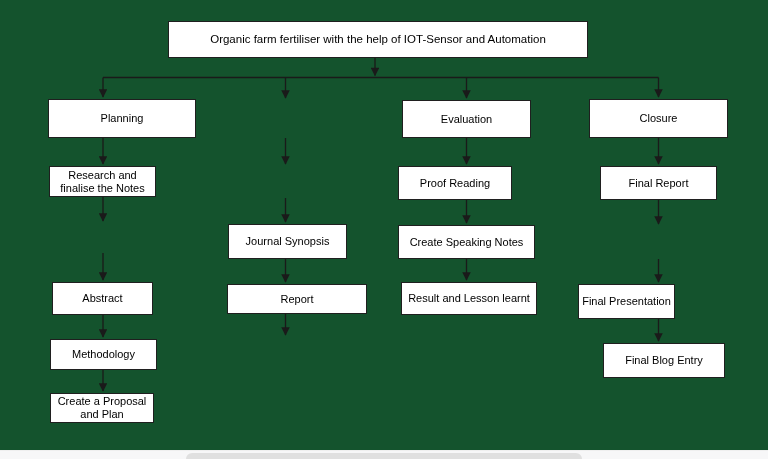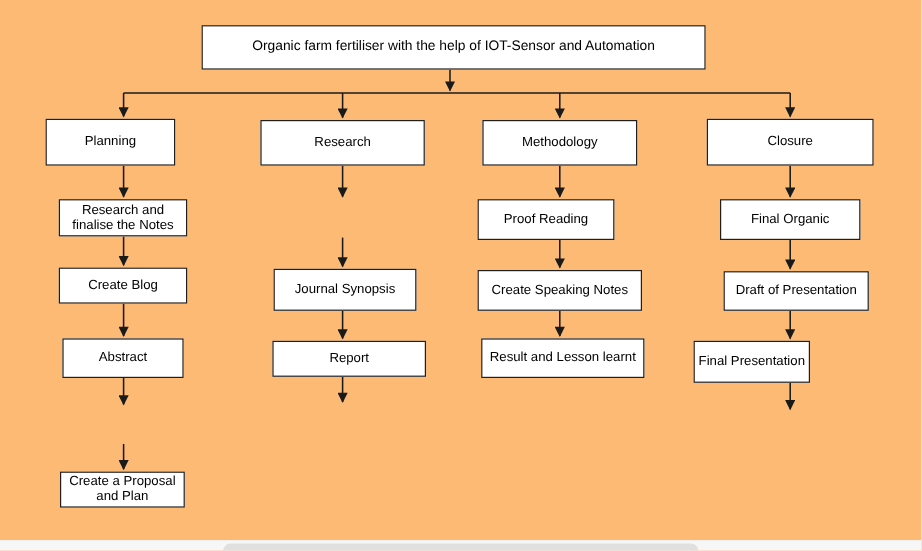--- a/index.html
+++ b/index.html
@@ -1,19 +1,19 @@
 <!DOCTYPE html>
 <html><head>
 <meta charset="utf-8">
 <style>
   html,body{margin:0;padding:0;background:#fff;}
   #canvas{
     position:relative;
     width:768px;height:459px;
-    background:#fdba74;
+    background:#14532d;
     font-family:"Liberation Sans", sans-serif;
     overflow:hidden;
   }
   .node{
     position:absolute;
     box-sizing:border-box;
     background:#ffffff;
     border:1.5px solid #1f1f1f;
     color:#000;
     font-size:11px;
@@ -76,37 +76,36 @@
 
       <line x1="658.5" y1="138" x2="658.5" y2="164" marker-end="url(#arrow)"></line>
       <line x1="658.5" y1="200" x2="658.5" y2="224" marker-end="url(#arrow)"></line>
       <line x1="658.5" y1="259" x2="658.5" y2="282" marker-end="url(#arrow)"></line>
       <line x1="658.5" y1="319" x2="658.5" y2="341" marker-end="url(#arrow)"></line>
     </g>
   </svg>
 
   <div class="node title" style="left:168px;top:21px;width:420px;height:37px">Organic farm fertiliser with the help of IOT-Sensor and Automation</div>
 
-  <div class="node" style="left:38px;top:99px;width:108px;height:39px">Planning</div>
+  <div class="node" style="left:48px;top:99px;width:148px;height:39px">Planning</div>
   <div class="node" style="left:49px;top:166px;width:107px;height:31px">Research and finalise the Notes</div>
-  <div class="node" style="left:49px;top:223px;width:107px;height:30px">Create Blog</div>
   <div class="node" style="left:52px;top:282px;width:101px;height:33px">Abstract</div>
+  <div class="node" style="left:50px;top:339px;width:107px;height:31px">Methodology</div>
   <div class="node" style="left:50px;top:393px;width:104px;height:30px">Create a Proposal and Plan</div>
 
-  <div class="node" style="left:217px;top:100px;width:137px;height:38px">Research</div>
   <div class="node" style="left:228px;top:224px;width:119px;height:35px">Journal Synopsis</div>
-  <div class="node" style="left:227px;top:284px;width:128px;height:30px">Report</div>
+  <div class="node" style="left:227px;top:284px;width:140px;height:30px">Report</div>
 
-  <div class="node" style="left:402px;top:100px;width:129px;height:38px">Methodology</div>
+  <div class="node" style="left:402px;top:100px;width:129px;height:38px">Evaluation</div>
   <div class="node" style="left:398px;top:166px;width:114px;height:34px">Proof Reading</div>
   <div class="node" style="left:398px;top:225px;width:137px;height:34px">Create Speaking Notes</div>
   <div class="node" style="left:401px;top:282px;width:136px;height:33px">Result and Lesson learnt</div>
 
   <div class="node" style="left:589px;top:99px;width:139px;height:39px">Closure</div>
-  <div class="node" style="left:600px;top:166px;width:117px;height:34px">Final Organic</div>
-  <div class="node" style="left:603px;top:226px;width:121px;height:33px">Draft of Presentation</div>
+  <div class="node" style="left:600px;top:166px;width:117px;height:34px">Final Report</div>
   <div class="node" style="left:578px;top:284px;width:97px;height:35px">Final Presentation</div>
+  <div class="node" style="left:603px;top:343px;width:122px;height:35px">Final Blog Entry</div>
 
   <div id="scrollbar-track">
     <div id="scrollbar-thumb"></div>
   </div>
 
 </div>
 
 </body></html>

